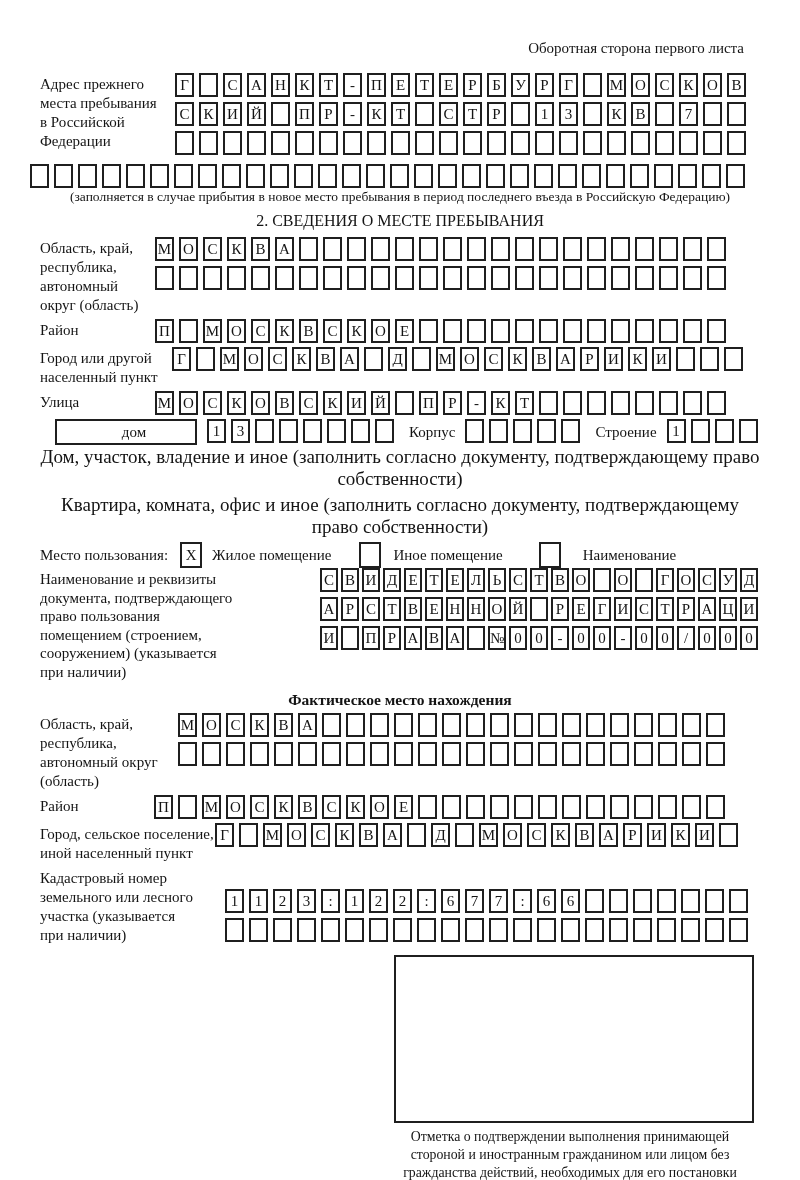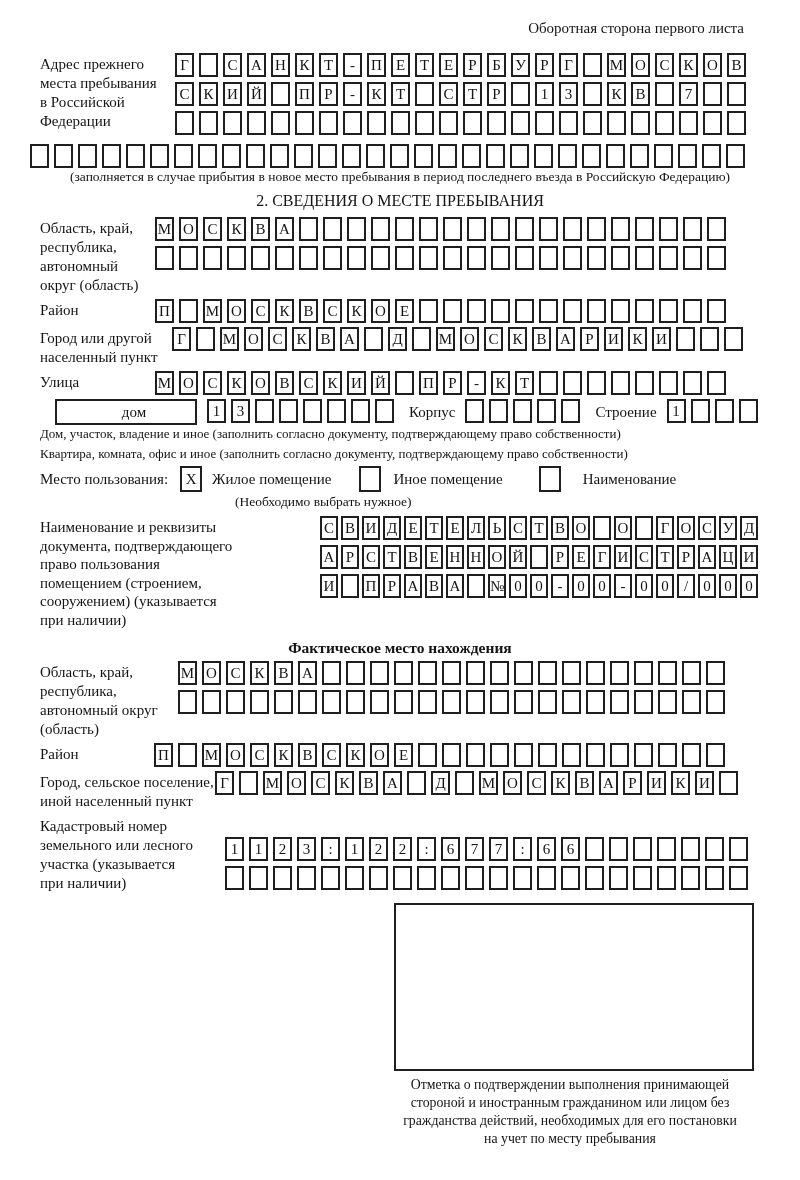--- a/index.html
+++ b/index.html
@@ -1,21 +1,21 @@
 <!DOCTYPE html>
 <html><head>
 <meta charset="utf-8">
 <style>
   html,body { margin:0; padding:0; background:#e8e8e8; }
   .page {
     width:800px; height:1180px; margin:0 auto; background:#ffffff;
     color:#141414; font-family:"Liberation Serif", serif;
     box-sizing:border-box; padding:20px 40px 0 40px; overflow:hidden; position:relative;
   }
-  .hdr-note { text-align:right; font-size:15px; margin-right:16px; margin-bottom:16px; }
+  .hdr-note { text-align:right; font-size:15px; margin-right:16px; margin-bottom:16px;margin-top:20px; }
 
   .frow { display:flex; align-items:flex-start; margin-bottom:4px; }
   .flabel { white-space:pre-line; font-size:15px; line-height:19px; flex:none; padding-top:2px; }
 
   .boxgrid .boxrow { margin-bottom:5px; }
   .boxrow { white-space:nowrap; height:24px; }
   .cbox {
     display:inline-block; width:19px; height:24px; box-sizing:border-box;
     border:2px solid #1f1f1f; margin-right:5px; text-align:center;
     font-size:15px; line-height:20px; vertical-align:top; background:#fff;
@@ -24,21 +24,21 @@
 
   .fullrow { margin-left:-10px; margin-top:1px; }
   .caption-center { text-align:center; font-size:13.5px; margin-top:1px; }
   .sec-title { text-align:center; font-weight:normal; font-size:16px; margin:7px 0 7px 0; }
 
   .widebox {
     display:inline-block; box-sizing:border-box; height:26px; border:2px solid #1f1f1f;
     text-align:center; font-size:15px; line-height:22px; vertical-align:top; margin-right:6px;padding-left:16px;
   }
   .inline-lbl { font-size:15px; line-height:26px; margin:0 6px; vertical-align:top; display:inline-block; }
-  .caption-left { font-size:13px; margin:1px 0 4px 0; }
+  .caption-left { font-size:19px; margin:1px 0 4px 0;text-align:center; }
 
   .stayrow { display:flex; align-items:center; margin-top:4px; }
   .checkbox {
     display:inline-block; width:22px; height:26px; box-sizing:border-box; border:2px solid #1f1f1f;
     text-align:center; font-size:15px; line-height:22px; background:#fff;
   }
   .stay-note { font-size:13.5px; margin:2px 0 6px 195px; }
 
   .actual-title { text-align:center; font-weight:bold; font-size:15.5px; margin:10px 0 4px 0; }
   .actual-cap { text-align:center; font-size:14px; white-space:pre-line; line-height:19px; margin-bottom:6px; }
@@ -111,21 +111,20 @@
 
   <div class="stayrow">
     <span style="font-size:15px">Место пользования:</span>
     <span class="checkbox" style="margin-left:12px">X</span>
     <span style="font-size:15px; margin-left:10px">Жилое помещение</span>
     <span class="checkbox" style="margin-left:28px"></span>
     <span style="font-size:15px; margin-left:12px">Иное помещение</span>
     <span class="checkbox" style="margin-left:36px"></span>
     <span style="font-size:15px; margin-left:22px">Наименование</span>
   </div>
-  <div class="stay-note">(Необходимо выбрать нужное)</div>
 
   <div class="frow">
     <div class="flabel" style="width:280px; line-height:18.5px">Наименование и реквизиты
 документа, подтверждающего
 право пользования
 помещением (строением,
 сооружением) (указывается
 при наличии)</div>
     <div class="boxgrid tight">
       <div class="boxrow"><span class="cbox">С</span><span class="cbox">В</span><span class="cbox">И</span><span class="cbox">Д</span><span class="cbox">Е</span><span class="cbox">Т</span><span class="cbox">Е</span><span class="cbox">Л</span><span class="cbox">Ь</span><span class="cbox">С</span><span class="cbox">Т</span><span class="cbox">В</span><span class="cbox">О</span><span class="cbox"></span><span class="cbox">О</span><span class="cbox"></span><span class="cbox">Г</span><span class="cbox">О</span><span class="cbox">С</span><span class="cbox">У</span><span class="cbox">Д</span></div>

